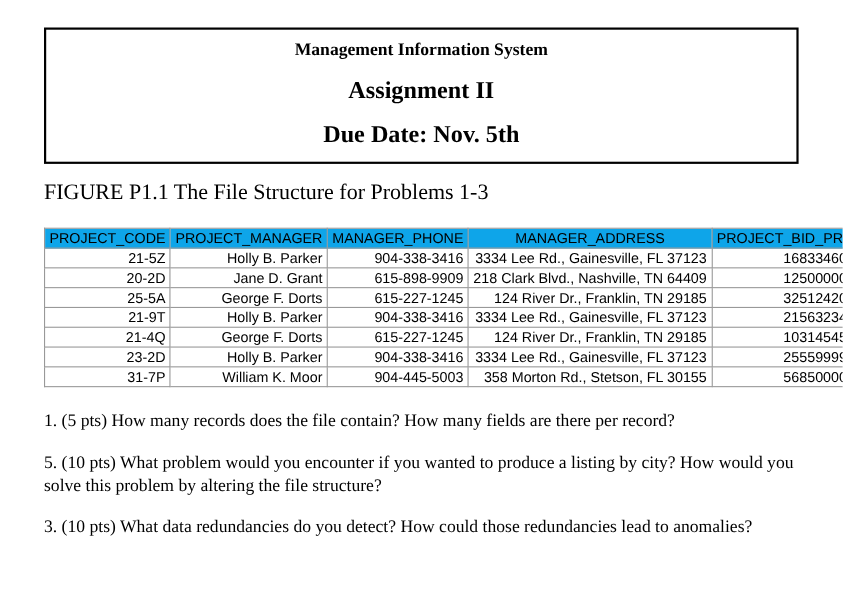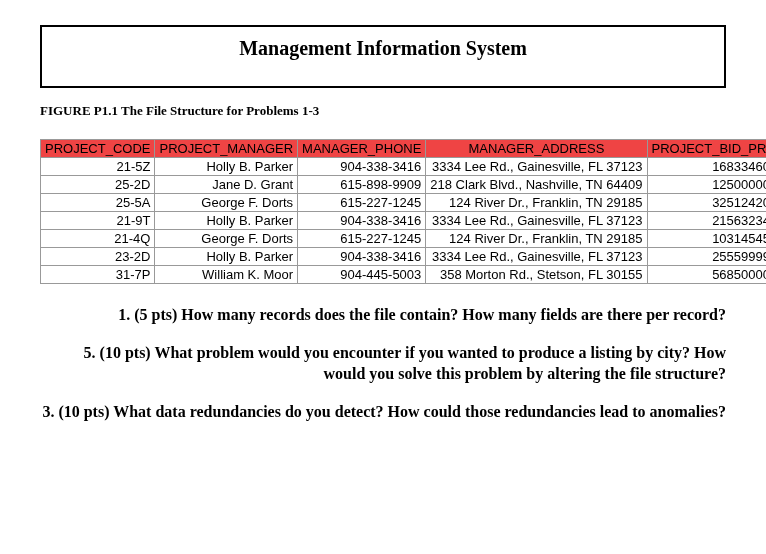--- a/index.html
+++ b/index.html
@@ -10,75 +10,76 @@
       width: 766px;
       padding: 0;
     }
     .header-box {
       border: 2px solid #000;
       margin: 25px 40px 15px 40px;
       padding: 10px 0 12px 0;
       text-align: center;
     }
     .header-box .title1 {
-      font-size: 20px;
+      font-size: 16px;
       font-weight: bold;
       margin-bottom: 14px;
       text-align: center;
     }
     .header-box .title2 {
       font-size: 22px;
       font-weight: bold;
       margin-bottom: 14px;
     }
     .header-box .title3 {
       font-size: 22px;
       font-weight: bold;
     }
     .figure-title {
-      font-size: 13px;
-      font-weight: bold;
+      font-size: 20px;
+      font-weight: normal;
       margin: 15px 40px 20px 40px;
     }
     .table-wrap {
       margin: 0 40px 20px 40px;
     }
     table {
       border-collapse: collapse;
       width: 100%;
       font-family: Arial, sans-serif;
       font-size: 13px;
     }
     th, td {
       border: 1px solid #999;
       padding: 1px 4px;
       text-align: right;
       white-space: nowrap;
     }
     th {
-      background: #ef4444;
+      background: #0ea5e9;
       font-weight: normal;
       text-align: center;
     }
     td.num {
       text-align: right;
     }
     .question {
       font-size: 16px;
-      font-weight: bold;
+      font-weight: normal;
       margin: 0 40px 16px 40px;
       line-height: 1.35;
-      text-align: right;
     }
   </style>
 </head>
 <body>
 
 <div class="header-box">
   <div class="title1">Management Information System</div>
+  <div class="title2">Assignment II</div>
+  <div class="title3">Due Date: Nov. 5th</div>
 </div>
 
 <div class="figure-title">FIGURE P1.1 The File Structure for Problems 1-3</div>
 
 <div class="table-wrap">
   <table>
     <thead>
       <tr>
         <th>PROJECT_CODE</th>
         <th>PROJECT_MANAGER</th>
@@ -89,21 +90,21 @@
     </thead>
     <tbody id="tbody">
         <tr>
           <td>21-5Z</td>
           <td>Holly B. Parker</td>
           <td>904-338-3416</td>
           <td>3334 Lee Rd., Gainesville, FL  37123</td>
           <td class="num">16833460.00</td>
         </tr>
         <tr>
-          <td>25-2D</td>
+          <td>20-2D</td>
           <td>Jane D. Grant</td>
           <td>615-898-9909</td>
           <td>218 Clark Blvd., Nashville, TN  64409</td>
           <td class="num">12500000.00</td>
         </tr>
         <tr>
           <td>25-5A</td>
           <td>George F. Dorts</td>
           <td>615-227-1245</td>
           <td>124 River Dr., Franklin, TN  29185</td>

